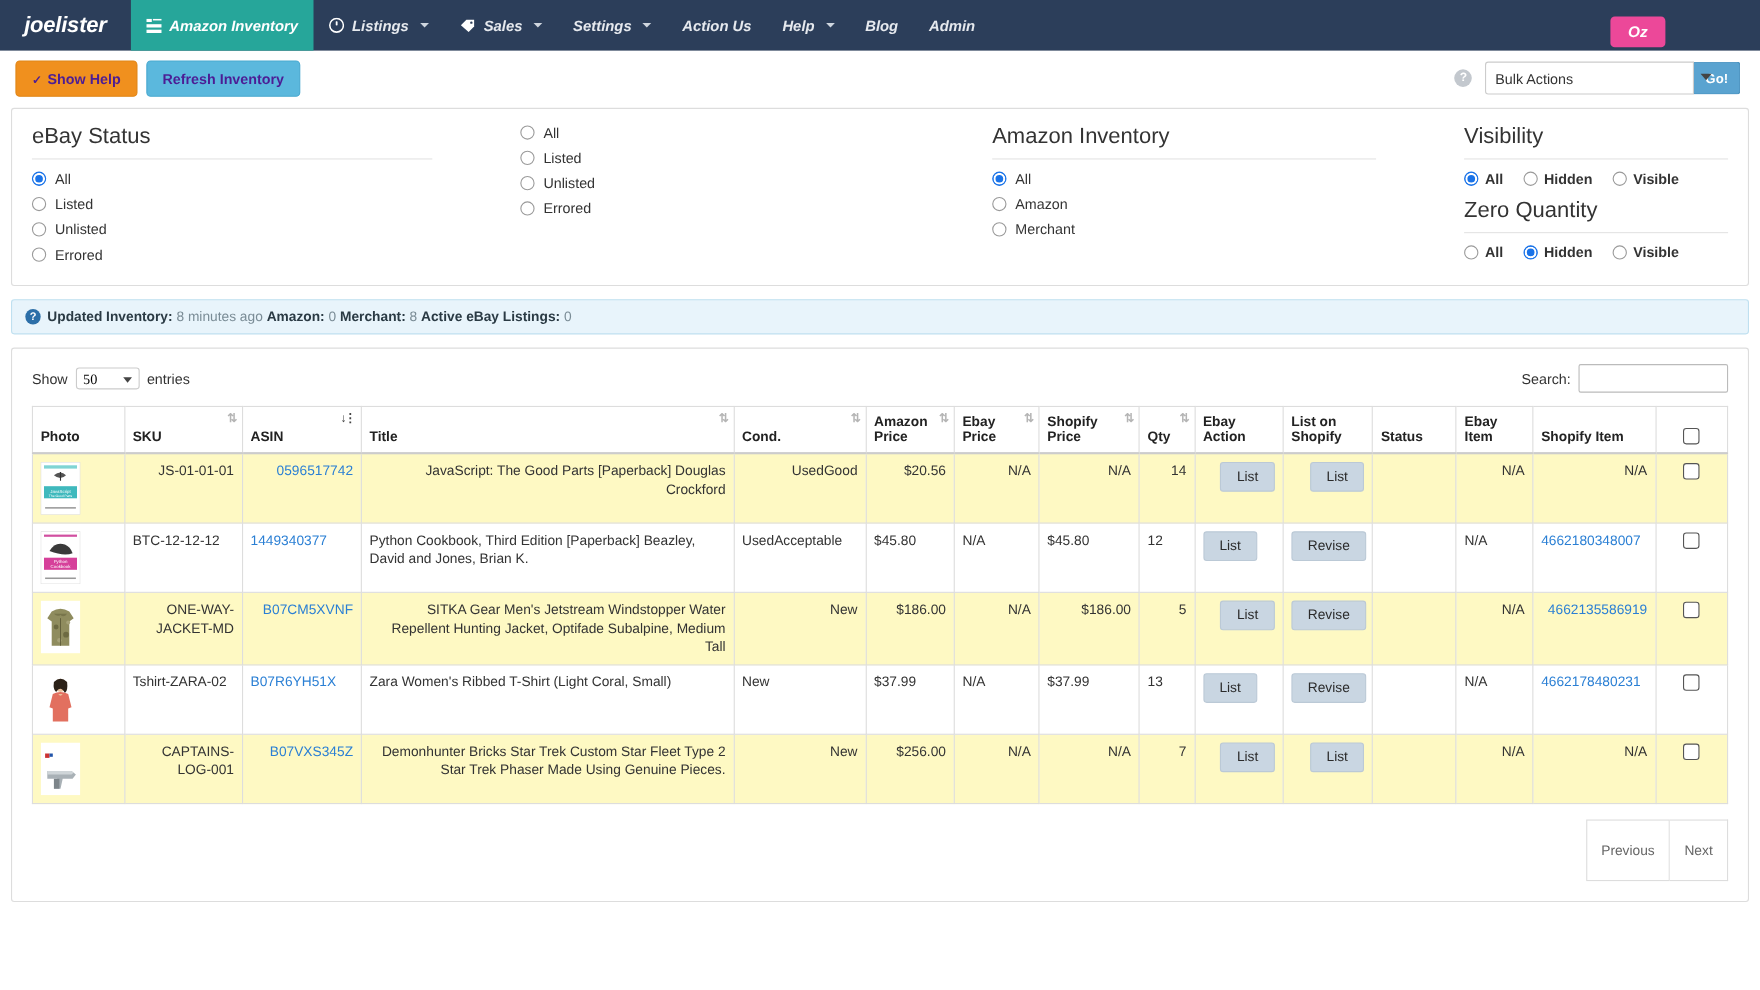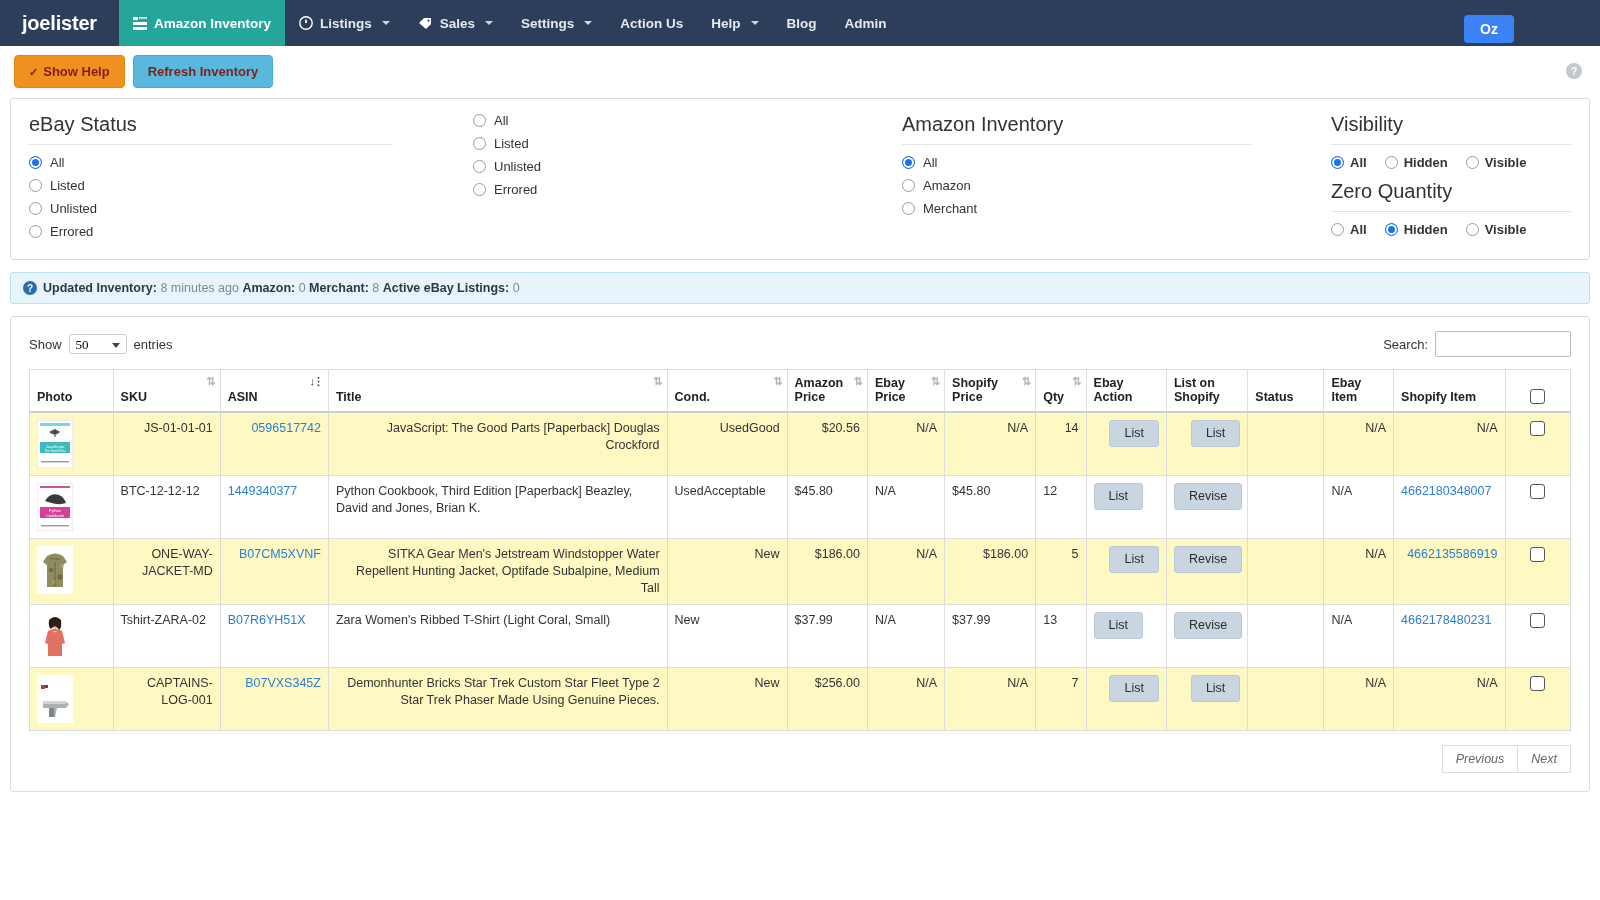--- a/index.html
+++ b/index.html
@@ -13,20 +13,21 @@
     -webkit-font-smoothing:antialiased;
   }
 
   
   .navbar {
     height:46px;
     background:#2c3e5a;
     display:flex;
     align-items:stretch;
     position:relative;
+    font-style:italic;
   }
   .brand {
     display:flex; align-items:center;
     padding:0 22px;
     color:#fff;
     font-size:20px;
     font-weight:bold;
     letter-spacing:-0.2px;
   }
   .nav-item {
@@ -43,39 +44,39 @@
   .nav-item .caret {
     width:0;height:0;
     border-left:4px solid transparent;
     border-right:4px solid transparent;
     border-top:4px solid #cfd6df;
     margin-left:3px;
   }
   .ico { display:inline-flex; align-items:center; }
   .user-chip {
     position:absolute; right:86px; top:15px;
-    background:#3b82f6; color:#fff;
+    background:#ec4899; color:#fff;
     font-size:14px; font-weight:bold;
     padding:6px 16px; border-radius:4px;
     cursor:pointer;
   }
 
   
   .toolbar {
     height:50px;
     display:flex; align-items:center;
     padding:0 14px;
     position:relative;
   }
   .btn {
     border:1px solid transparent;
     border-radius:4px;
     font-size:13px;
     font-weight:bold;
-    color:#7f1d1d;
+    color:#4c1d95;
     padding:8px 14px;
     cursor:pointer;
     white-space:nowrap;
   }
   .btn-orange { background:#f0901e; border-color:#e08516; }
   .btn-blue   { background:#5bb8dd; border-color:#49a9d0; margin-left:8px; }
   .btn .chev {
     display:inline-block;
     margin-right:5px;
     font-size:11px;
@@ -291,24 +292,23 @@
   }
   th.cbx-col { text-align:center; }
   .paging {
     display:flex; justify-content:flex-end;
     margin-top:14px;
   }
   .pg {
     border:1px solid #ddd;
     font-size:12.5px;
     color:#666;
-    padding:6px 13px;
+    padding:20px 13px;
     background:#fff;
     cursor:pointer;
-    font-style:italic;
   }
   .pg + .pg { border-left:none; }
 </style>
 </head>
 <body>
 
 <div class="navbar">
   <div class="brand">joelister</div>
   <div id="nav-items" style="display:flex;align-items:stretch;">
       <div class="nav-item active">
@@ -365,20 +365,27 @@
 </div>
 
 <div class="toolbar">
   <button class="btn btn-orange">
     <span class="chev">✓</span><span>Show Help</span>
   </button>
   <button class="btn btn-blue">Refresh Inventory</button>
 
   <div class="toolbar-right">
     <div class="help-circle">?</div>
+    <div class="select-wrap">
+      <select class="bulk-select">
+        <option>Bulk Actions</option>
+      </select>
+      <span class="arrow"></span>
+      <button class="btn-go">Go!</button>
+    </div>
   </div>
 </div>
 
 <div class="panel">
   <div class="filter-col c1">
     <div class="filter-title">eBay Status</div>
     <div id="f-ebay">
         <div class="radio-row">
           <span class="rad on"></span>
           <span>All</span>

